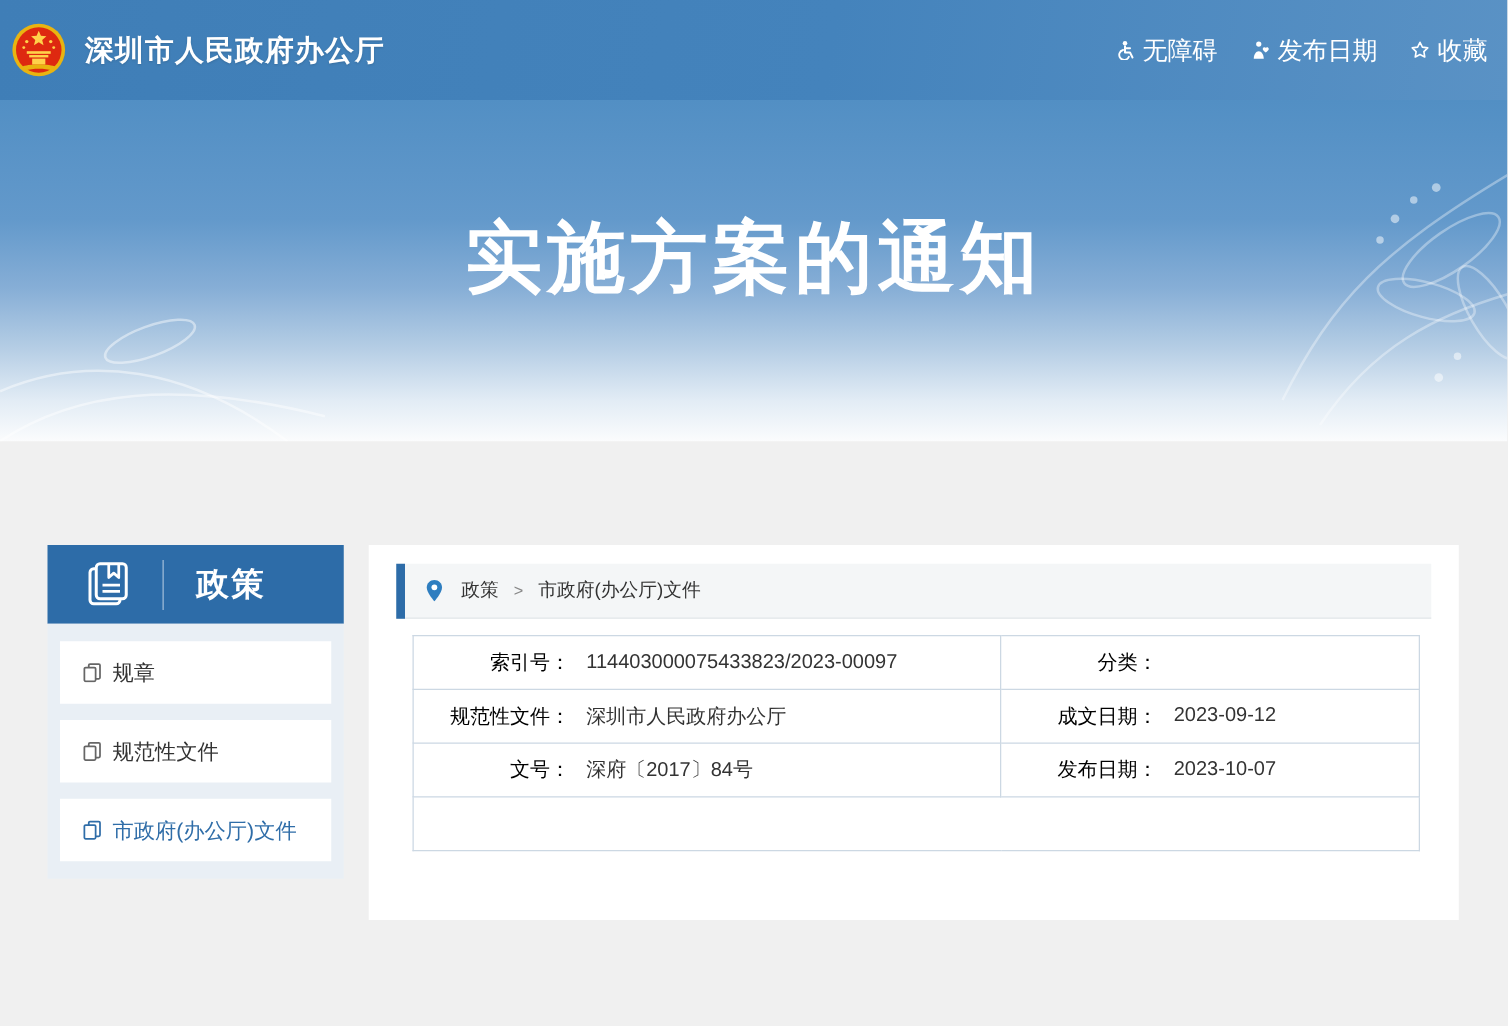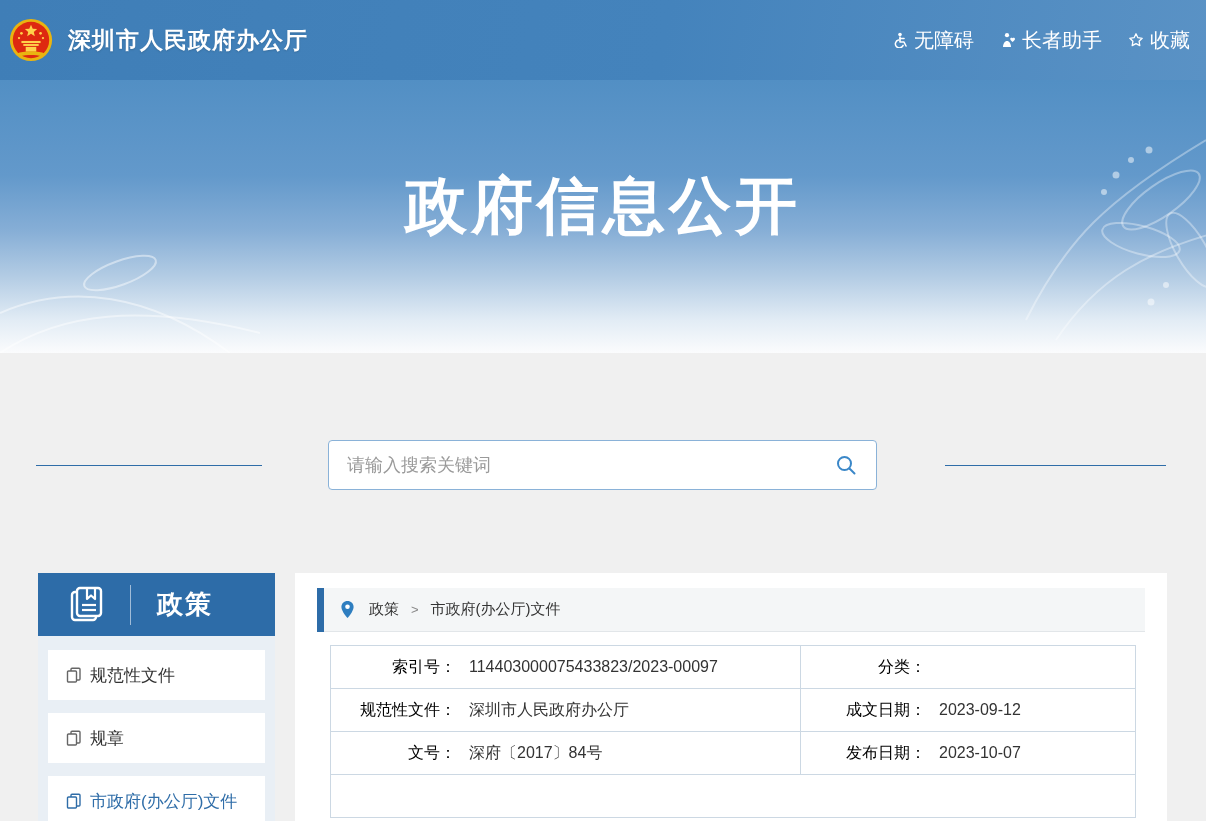--- a/index.html
+++ b/index.html
@@ -157,21 +157,21 @@
           <path d="M6.5 8a4 4 0 1 0 4.6 5.4" stroke="#fff" stroke-width="1.5" fill="none" stroke-linecap="round"></path>
         </svg>
         <span>无障碍</span>
       </div>
       <div class="toplink">
         <svg width="16" height="16" viewBox="0 0 16 16">
           <circle cx="7" cy="3.2" r="2.1" fill="#fff"></circle>
           <path d="M3 15c0-3.3 1.8-6 4-6s4 2.7 4 6z" fill="#fff"></path>
           <path d="M12.6 6.2c.9-.9 2.4-.3 2.4.9 0 1-1.3 2-2.4 2.8-1.1-.8-2.4-1.8-2.4-2.8 0-1.2 1.5-1.8 2.4-.9z" fill="#fff"></path>
         </svg>
-        <span>长者助手</span>
+        <span>发布日期</span>
       </div>
       <div class="toplink">
         <svg width="16" height="16" viewBox="0 0 16 16">
           <path d="M8 1.8l1.9 3.9 4.3.6-3.1 3 .7 4.3L8 11.6l-3.8 2 .7-4.3-3.1-3 4.3-.6z" fill="none" stroke="#fff" stroke-width="1.3" stroke-linejoin="round"></path>
         </svg>
         <span>收藏</span>
       </div>
     </div>
   </div>
 
@@ -193,36 +193,23 @@
           <circle cx="245" cy="222" r="3.5"></circle>
       </g>
     </svg>
     <svg class="deco" style="left:0; bottom:-10px;" width="260" height="160" viewBox="0 0 260 160">
       <g stroke="#ffffff" stroke-opacity="0.45" fill="none" stroke-width="2">
         <path d="M0 150 C 60 110, 140 100, 260 130"></path>
         <path d="M0 110 C 70 80, 150 90, 230 150"></path>
         <ellipse cx="120" cy="70" rx="38" ry="12" transform="rotate(-20 120 70)"></ellipse>
       </g>
     </svg>
-    <div class="banner-title">政府信息公开</div>
+    <div class="banner-title">实施方案的通知</div>
   </div>
 
-  <div class="search-row">
-    <div class="deco-line left"></div>
-    <div class="search-box">
-      <input type="text" placeholder="请输入搜索关键词" style="">
-      <button class="search-btn">
-        <svg width="24" height="24" viewBox="0 0 24 24">
-          <circle cx="10.5" cy="10.5" r="6.5" fill="none" stroke="#3a87c8" stroke-width="2"></circle>
-          <line x1="15.5" y1="15.5" x2="20.5" y2="20.5" stroke="#3a87c8" stroke-width="2" stroke-linecap="round"></line>
-        </svg>
-      </button>
-    </div>
-    <div class="deco-line right"></div>
-  </div>
 
   <div class="main-row">
 
     <div class="sidebar">
       <div class="sidebar-header">
         <svg width="42" height="42" viewBox="0 0 42 42">
           <rect x="6" y="8" width="24" height="28" rx="3" fill="none" stroke="#fff" stroke-width="2.4"></rect>
           <rect x="11" y="4" width="24" height="28" rx="3" fill="#2d6ca8" stroke="#fff" stroke-width="2.4"></rect>
           <path d="M21 4v11l4-3.5 4 3.5V4" fill="none" stroke="#fff" stroke-width="2.2" stroke-linejoin="round"></path>
           <line x1="16" y1="21" x2="30" y2="21" stroke="#fff" stroke-width="2.2"></line>
@@ -232,30 +219,30 @@
         <div class="sidebar-title">政策</div>
       </div>
       <div class="sidebar-list">
         <div class="side-item">
           <span class="doc-ic">
             <svg width="16" height="16" viewBox="0 0 16 16">
               <rect x="1.5" y="4" width="9" height="11" rx="1" fill="none" stroke="#666" stroke-width="1.4"></rect>
               <path d="M5 4V2.2a1 1 0 0 1 1-1h7a1 1 0 0 1 1 1V12a1 1 0 0 1-1 1h-2.4" fill="none" stroke="#666" stroke-width="1.4"></path>
             </svg>
           </span>
-          <span>规范性文件</span>
+          <span>规章</span>
         </div>
         <div class="side-item">
           <span class="doc-ic">
             <svg width="16" height="16" viewBox="0 0 16 16">
               <rect x="1.5" y="4" width="9" height="11" rx="1" fill="none" stroke="#666" stroke-width="1.4"></rect>
               <path d="M5 4V2.2a1 1 0 0 1 1-1h7a1 1 0 0 1 1 1V12a1 1 0 0 1-1 1h-2.4" fill="none" stroke="#666" stroke-width="1.4"></path>
             </svg>
           </span>
-          <span>规章</span>
+          <span>规范性文件</span>
         </div>
         <div class="side-item active">
           <span class="doc-ic">
             <svg width="16" height="16" viewBox="0 0 16 16">
               <rect x="1.5" y="4" width="9" height="11" rx="1" fill="none" stroke="#2f6da8" stroke-width="1.4"></rect>
               <path d="M5 4V2.2a1 1 0 0 1 1-1h7a1 1 0 0 1 1 1V12a1 1 0 0 1-1 1h-2.4" fill="none" stroke="#2f6da8" stroke-width="1.4"></path>
             </svg>
           </span>
           <span>市政府(办公厅)文件</span>
         </div>

